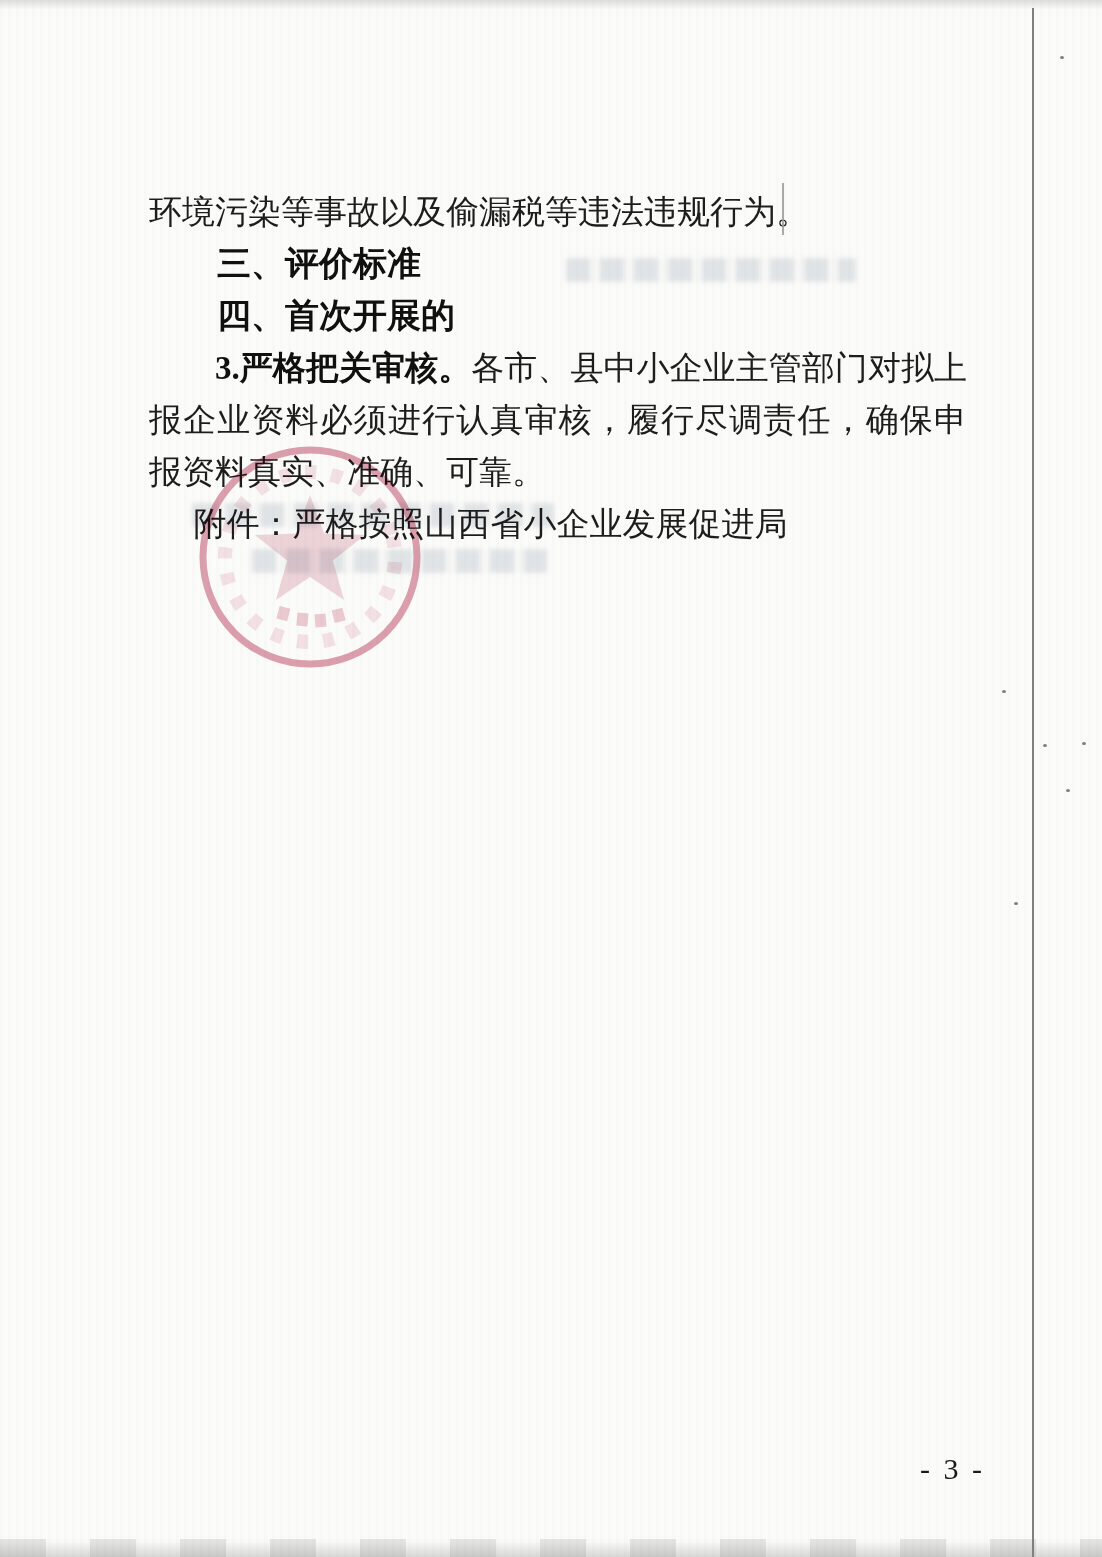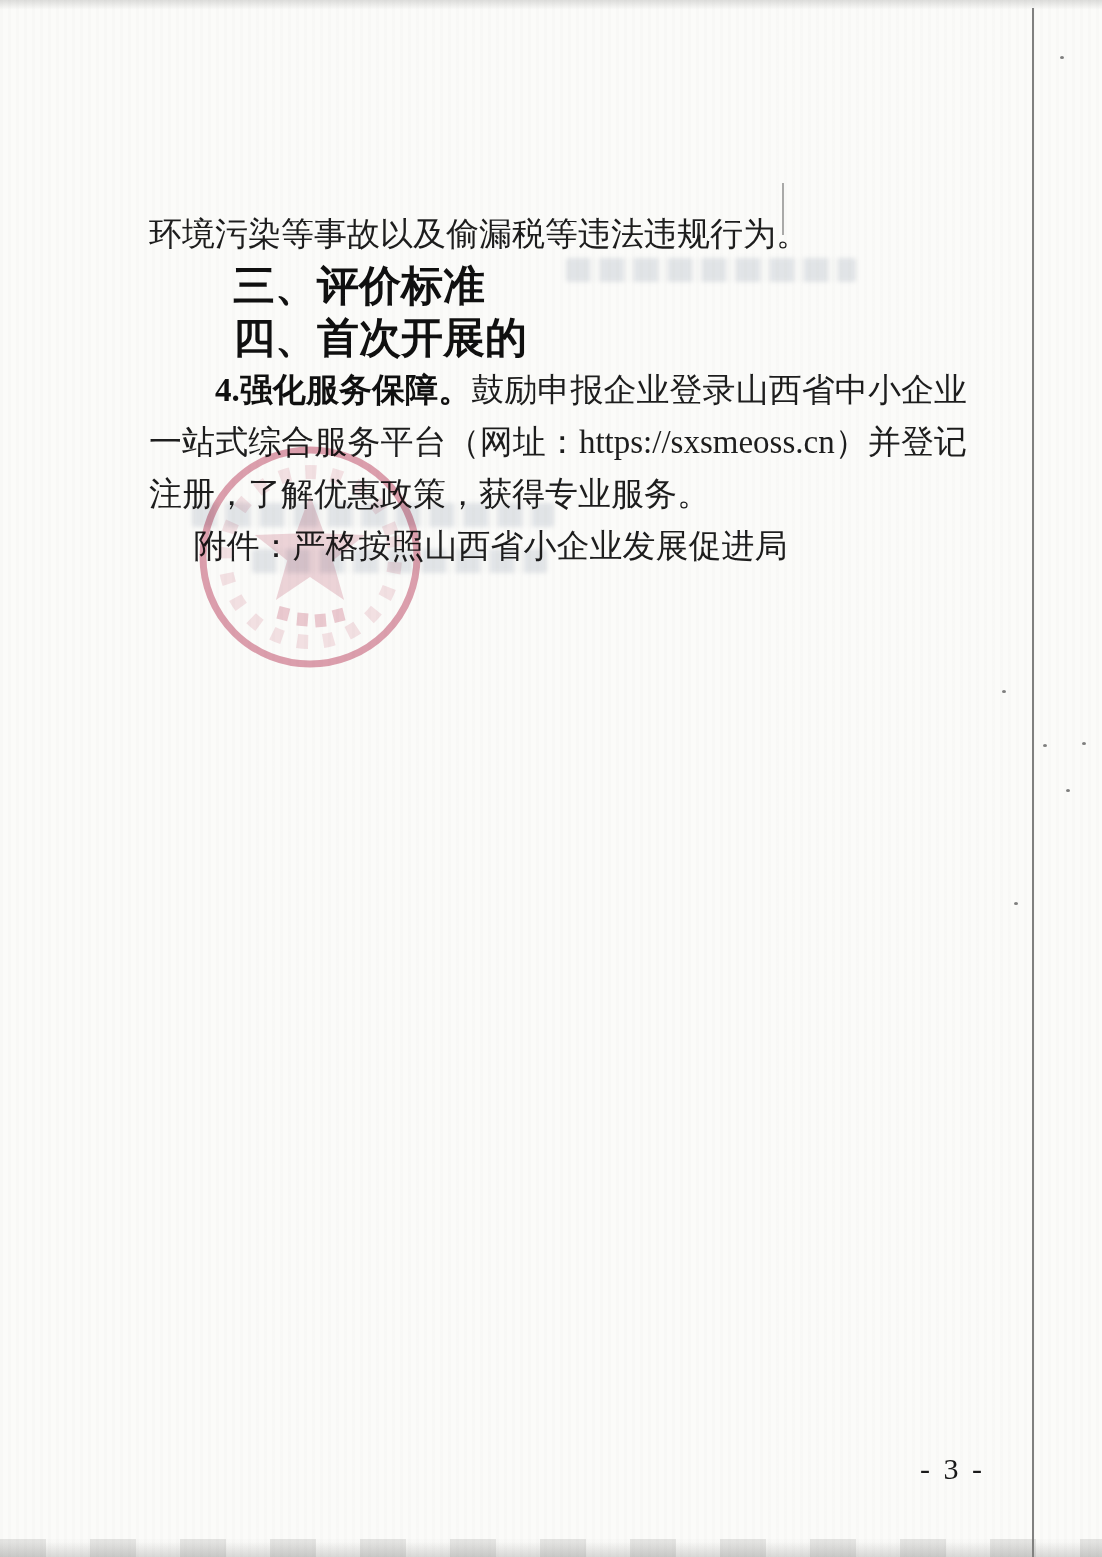--- a/index.html
+++ b/index.html
@@ -16,28 +16,28 @@
     position:absolute; left:0; top:0; width:100%; height:12px;
     background:linear-gradient(180deg, rgba(150,150,148,0.30), rgba(150,150,148,0) 80%);
   }
   .edge-bottom {
     position:absolute; left:0; bottom:0; width:100%; height:18px;
     background:
       repeating-linear-gradient(90deg, rgba(120,120,118,0.18) 0 46px, rgba(120,120,118,0.02) 46px 90px),
       linear-gradient(0deg, rgba(140,140,138,0.30), rgba(140,140,138,0) 85%);
   }
   .content {
-    position:absolute; left:149px; top:208px; width:818px;
+    position:absolute; left:149px; top:186px; width:818px;
     font-size:33px; line-height:52px; color:#1d1d1d;
     text-align:justify; text-align-last:left;
   }
   .content p { margin:0; }
   .indent { text-indent:2em; }
   .sec-heading {
-    margin:0; font-size:42px; line-height:52px;
+    margin:0; font-size:34px; line-height:52px;
     font-weight:700; text-indent:2em; color:#101010;
   }
   .lead { font-weight:700; color:#101010; }
   .attachment { text-indent:1.35em; margin-top:42px; }
   .page-num {
     position:absolute; left:920px; top:1452px;
     font-size:30px; letter-spacing:3px; color:#1a1a1a;
   }
   .vline-full {
     position:absolute; left:1032px; top:8px; width:2px; height:1549px;
@@ -77,22 +77,22 @@
 
   <div class="content">
     <p>环境污染等事故以及偷漏税等违法违规行为。</p>
 
     <p class="sec-heading">三、评价标准</p>
 
     <p class="sec-heading">四、首次开展的</p>
 
 
 
+    <p class="indent"><span class="lead">3.严格把关审核。</span><span>各市、县中小企业主管部门对拟上报企业资料必须进行认真审核，履行尽调责任，确保申报资料真实、准确、可靠。</span></p>
 
-    <p class="indent"><span class="lead">4.强化服务保障。</span><span>鼓励申报企业登录山西省中小企业一站式综合服务平台（网址：https://sxsmeoss.cn）并登记注册，了解优惠政策，获得专业服务。</span></p>
 
     <p class="attachment">附件：严格按照山西省小企业发展促进局</p>
   </div>
 
   <div class="stamp">
     <svg viewBox="0 0 232 232" width="232" height="232">
       <circle cx="116" cy="116" r="107" fill="none" stroke="#bf4663" stroke-width="7" opacity="0.55"></circle>
       <circle cx="116" cy="116" r="85" fill="none" stroke="#bf4663" stroke-width="14" stroke-dasharray="11 15" opacity="0.16" transform="rotate(-14 116 116)"></circle>
       <polygon opacity="0.26" fill="#c25570" points="116,54 130.1,92.6 171.2,94.1 138.8,119.4 150.1,158.9 116,136 81.9,158.9 93.2,119.4 60.8,94.1 101.9,92.6"></polygon>
       <g fill="#bf4663" opacity="0.30">

